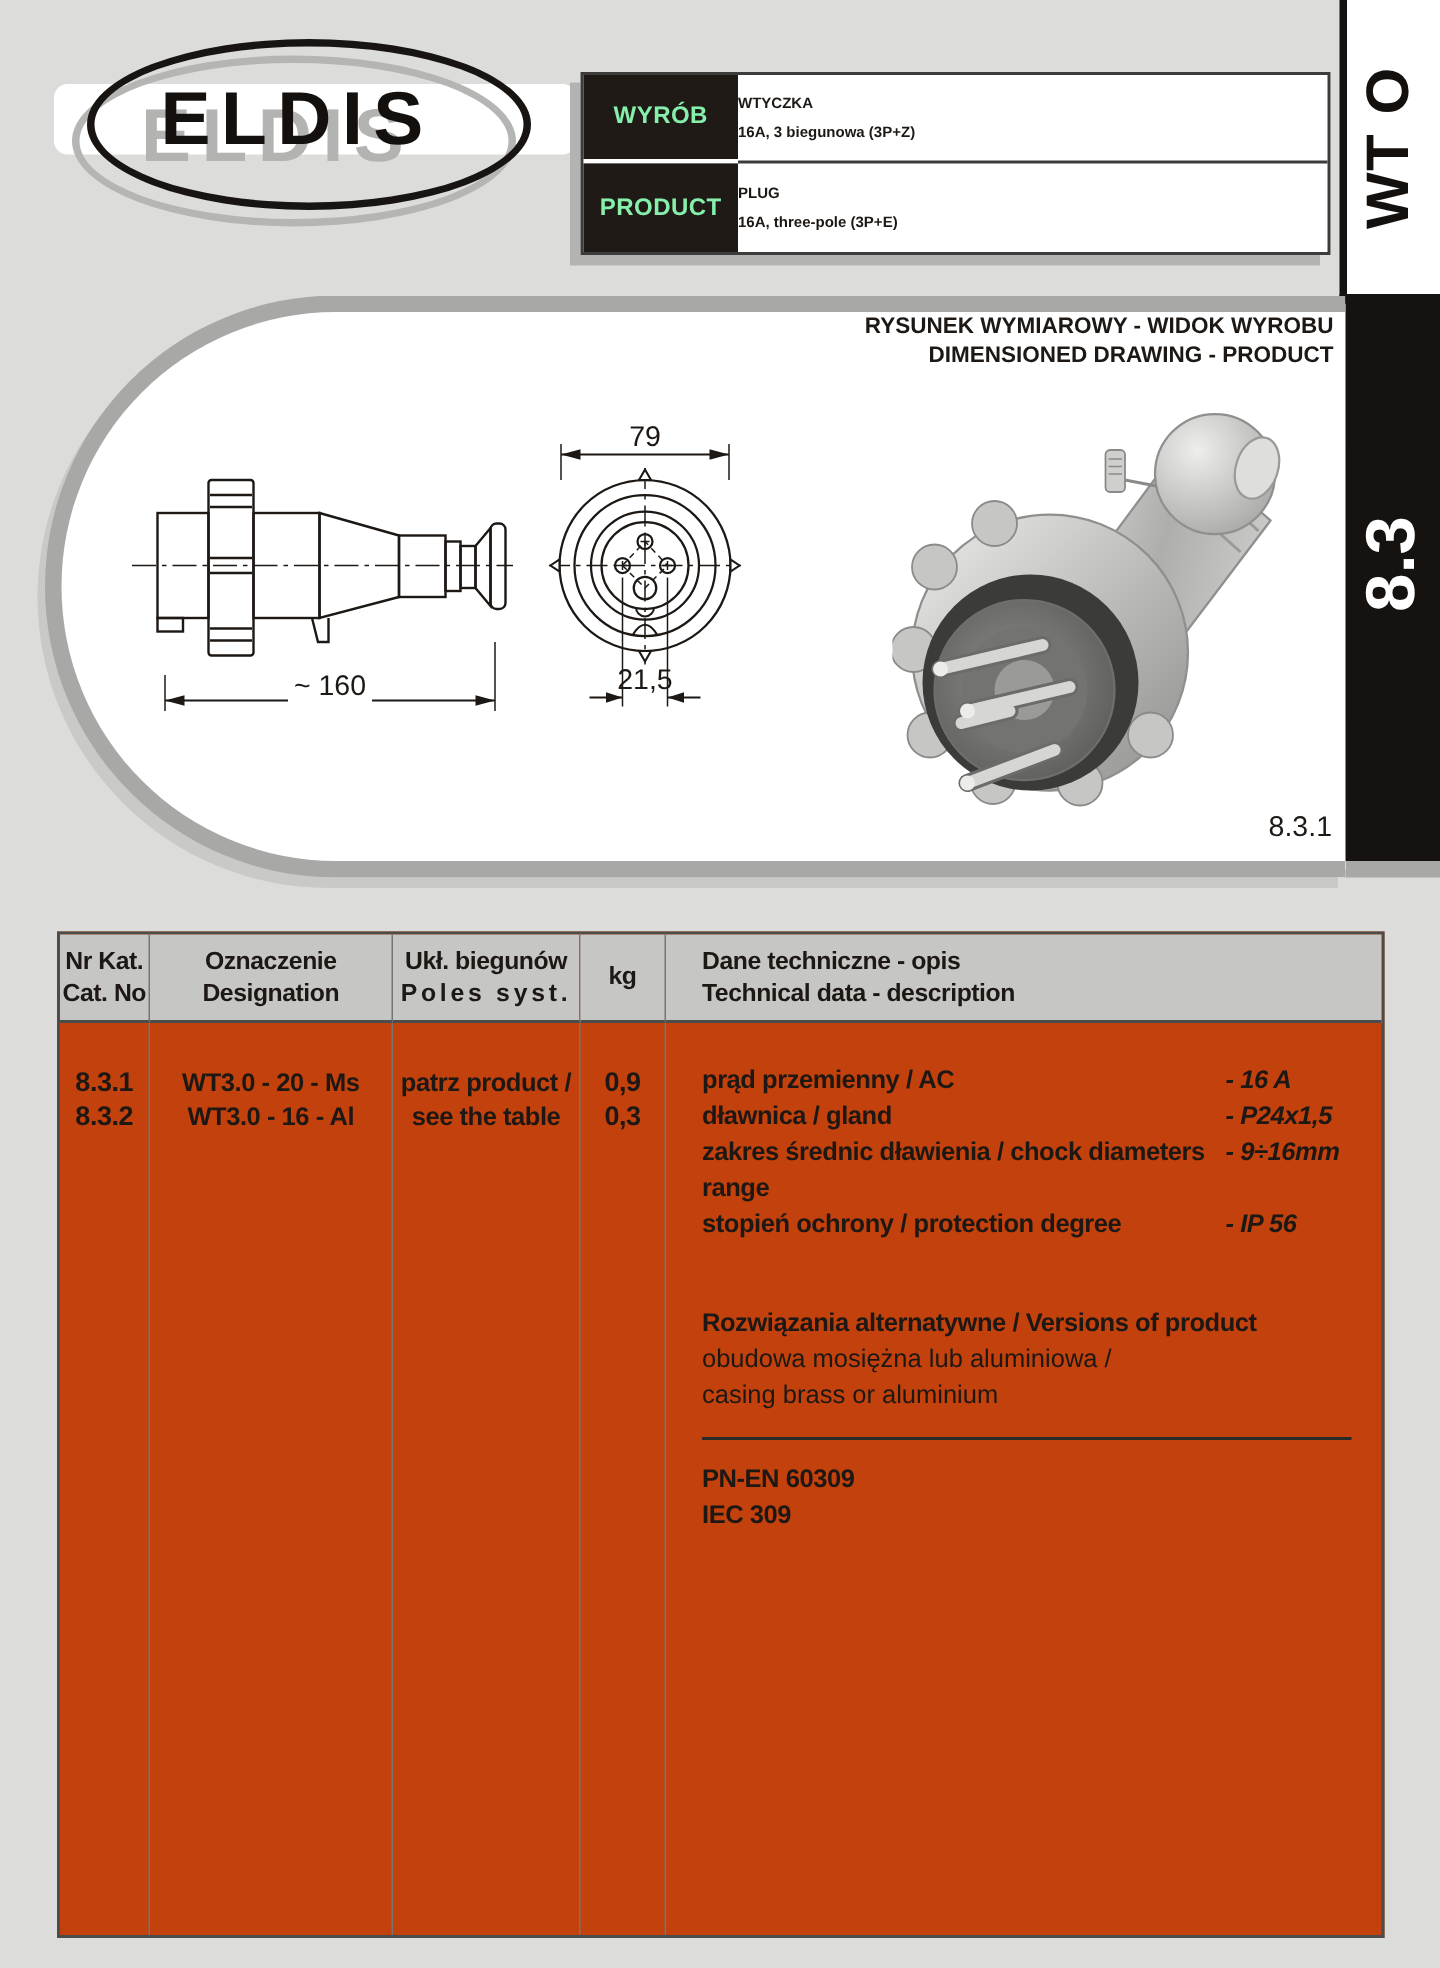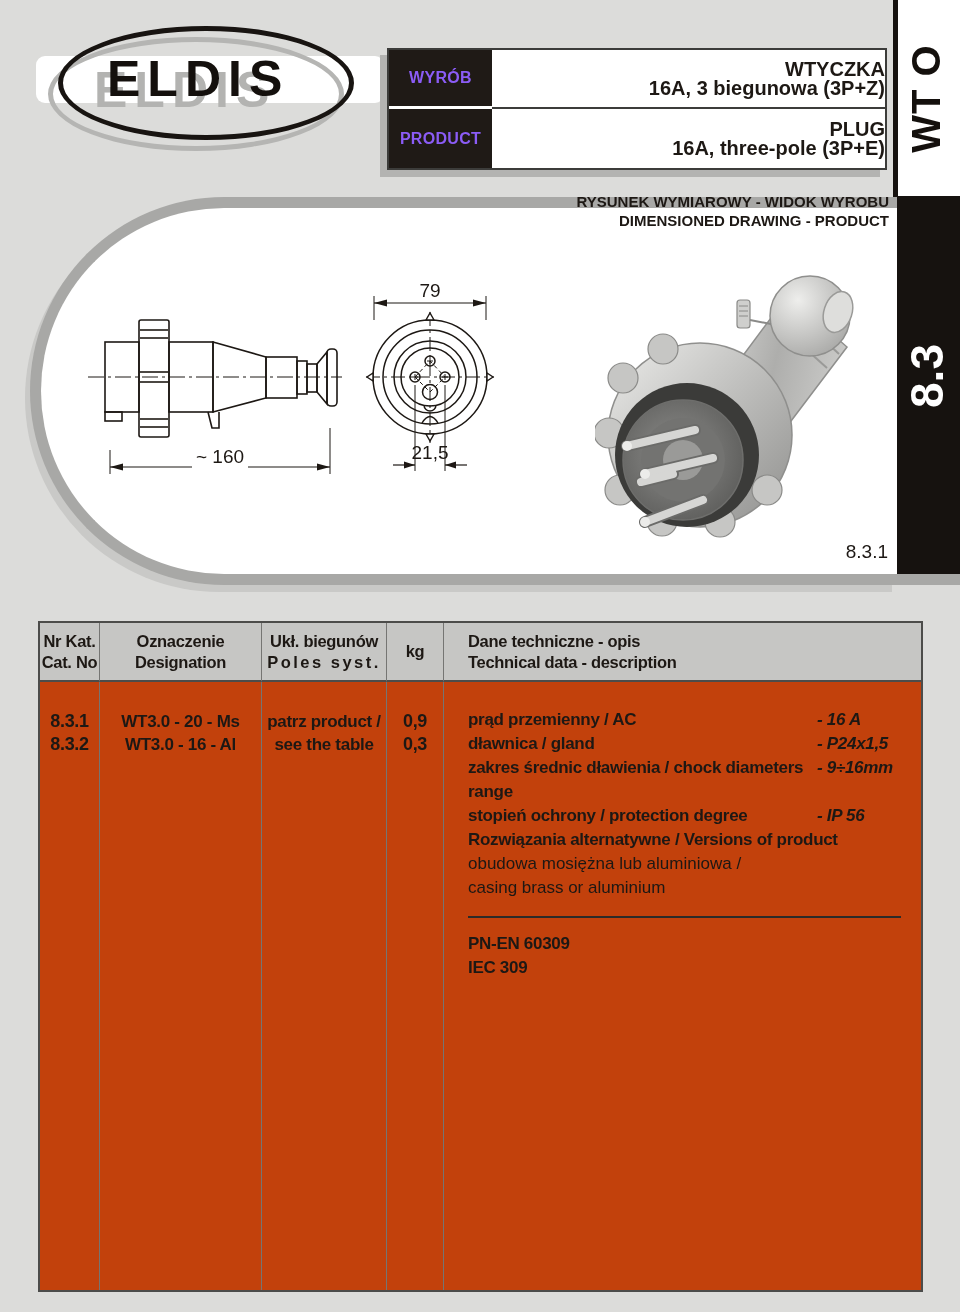--- a/index.html
+++ b/index.html
@@ -20,27 +20,27 @@
   .logo-text.black{left:107px;top:54px;color:#14100d;}
 
   
   .prod-table{
     left:387px;top:48px;width:500px;height:122px;
     display:grid;grid-template-columns:103px 1fr;grid-template-rows:1fr 1fr;
     border:2px solid #3c3c3a;background:#fff;
     box-shadow:-7px 7px 0 #b3b3b1;box-sizing:border-box;
   }
   .pt-label{
-    background:#1f1a16;color:#8b5cf6;display:flex;align-items:center;justify-content:center;
+    background:#1f1a16;color:#86efac;display:flex;align-items:center;justify-content:center;
     font-weight:bold;font-size:16px;letter-spacing:.3px;
   }
   .pt-label.r1{border-bottom:3px solid #fff;}
   .pt-value{
-    display:flex;flex-direction:column;align-items:flex-end;justify-content:center;
-    font-weight:bold;font-size:20px;line-height:19px;text-align:center;
+    display:flex;flex-direction:column;align-items:flex-start;justify-content:center;
+    font-weight:bold;font-size:10px;line-height:19px;text-align:center;
   }
   .pt-value.r1{border-bottom:2px solid #3c3c3a;}
 
   
   .side-white{left:898px;top:0;width:62px;height:197px;background:#fff;}
   .side-line{left:893px;top:0;width:5px;height:574px;background:#16120f;}
   .side-black{left:893px;top:196px;width:67px;height:378px;background:#16120f;}
   .side-strip{left:897px;top:574px;width:63px;height:11px;background:#a8a8a6;}
   .vtext{display:flex;align-items:center;justify-content:center;}
   .vtext span{transform:rotate(-90deg);white-space:nowrap;font-weight:bold;}
@@ -48,21 +48,21 @@
   .wto span{font-size:40px;color:#14100d;letter-spacing:1px;}
   .s83{left:893px;top:196px;width:67px;height:360px;}
   .s83 span{font-size:46px;color:#fff;}
 
   
   .capsule{
     left:30px;top:197px;width:867px;height:388px;box-sizing:border-box;
     background:#fff;border:11px solid #a8a8a6;border-right:0;
     border-radius:194px 0 0 194px;box-shadow:-5px 7px 0 #c9c9c7;
   }
-  .cap-title{right:71px;top:192px;text-align:right;font-weight:bold;font-size:15px;line-height:19px;}
+  .cap-title{right:71px;top:208px;text-align:right;font-weight:bold;font-size:15px;line-height:19px;}
   .cap-fig{right:72px;top:541px;font-size:19px;}
 
   
   .spec-table{
     left:38px;top:621px;width:885px;height:671px;box-sizing:border-box;
     background:#c2410c;border:2px solid #4c4c4a;
     display:grid;grid-template-columns:60px 162px 125px 57px 1fr;grid-template-rows:59px 1fr;
   }
   .th{
     background:#c6c6c4;border-bottom:2px solid #4c4c4a;border-right:1px solid #757573;
@@ -71,21 +71,21 @@
   }
   .th.last{border-right:0;align-items:flex-start;padding-left:24px;text-align:left;}
   .th .wide{letter-spacing:2.5px;}
   .td{border-right:1px solid #757573;padding-top:28px;text-align:center;
       font-weight:bold;font-size:17px;line-height:23px;letter-spacing:-0.3px;}
   .td.last{border-right:0;text-align:left;padding:26px 0 12px 24px;}
   .td .catno{font-size:18px;}
   .spec-line{display:flex;line-height:24px;font-weight:bold;letter-spacing:-0.3px;}
   .spec-line .nm{flex:1;}
   .spec-line .vl{width:104px;font-style:italic;}
-  .alt-title{font-weight:bold;line-height:24px;}
+  .alt-title{margin-top:42px;font-weight:bold;line-height:24px;}
   .alt-desc{font-weight:normal;line-height:24px;letter-spacing:0;}
   .rule{border:0;border-top:2px solid #2b2b29;margin:16px 20px 14px 0;}
   .std{font-weight:bold;line-height:24px;}
 
   svg text{font-family:"Liberation Sans", sans-serif;}
 </style>
 </head>
 <body>
 
 <div class="page">

